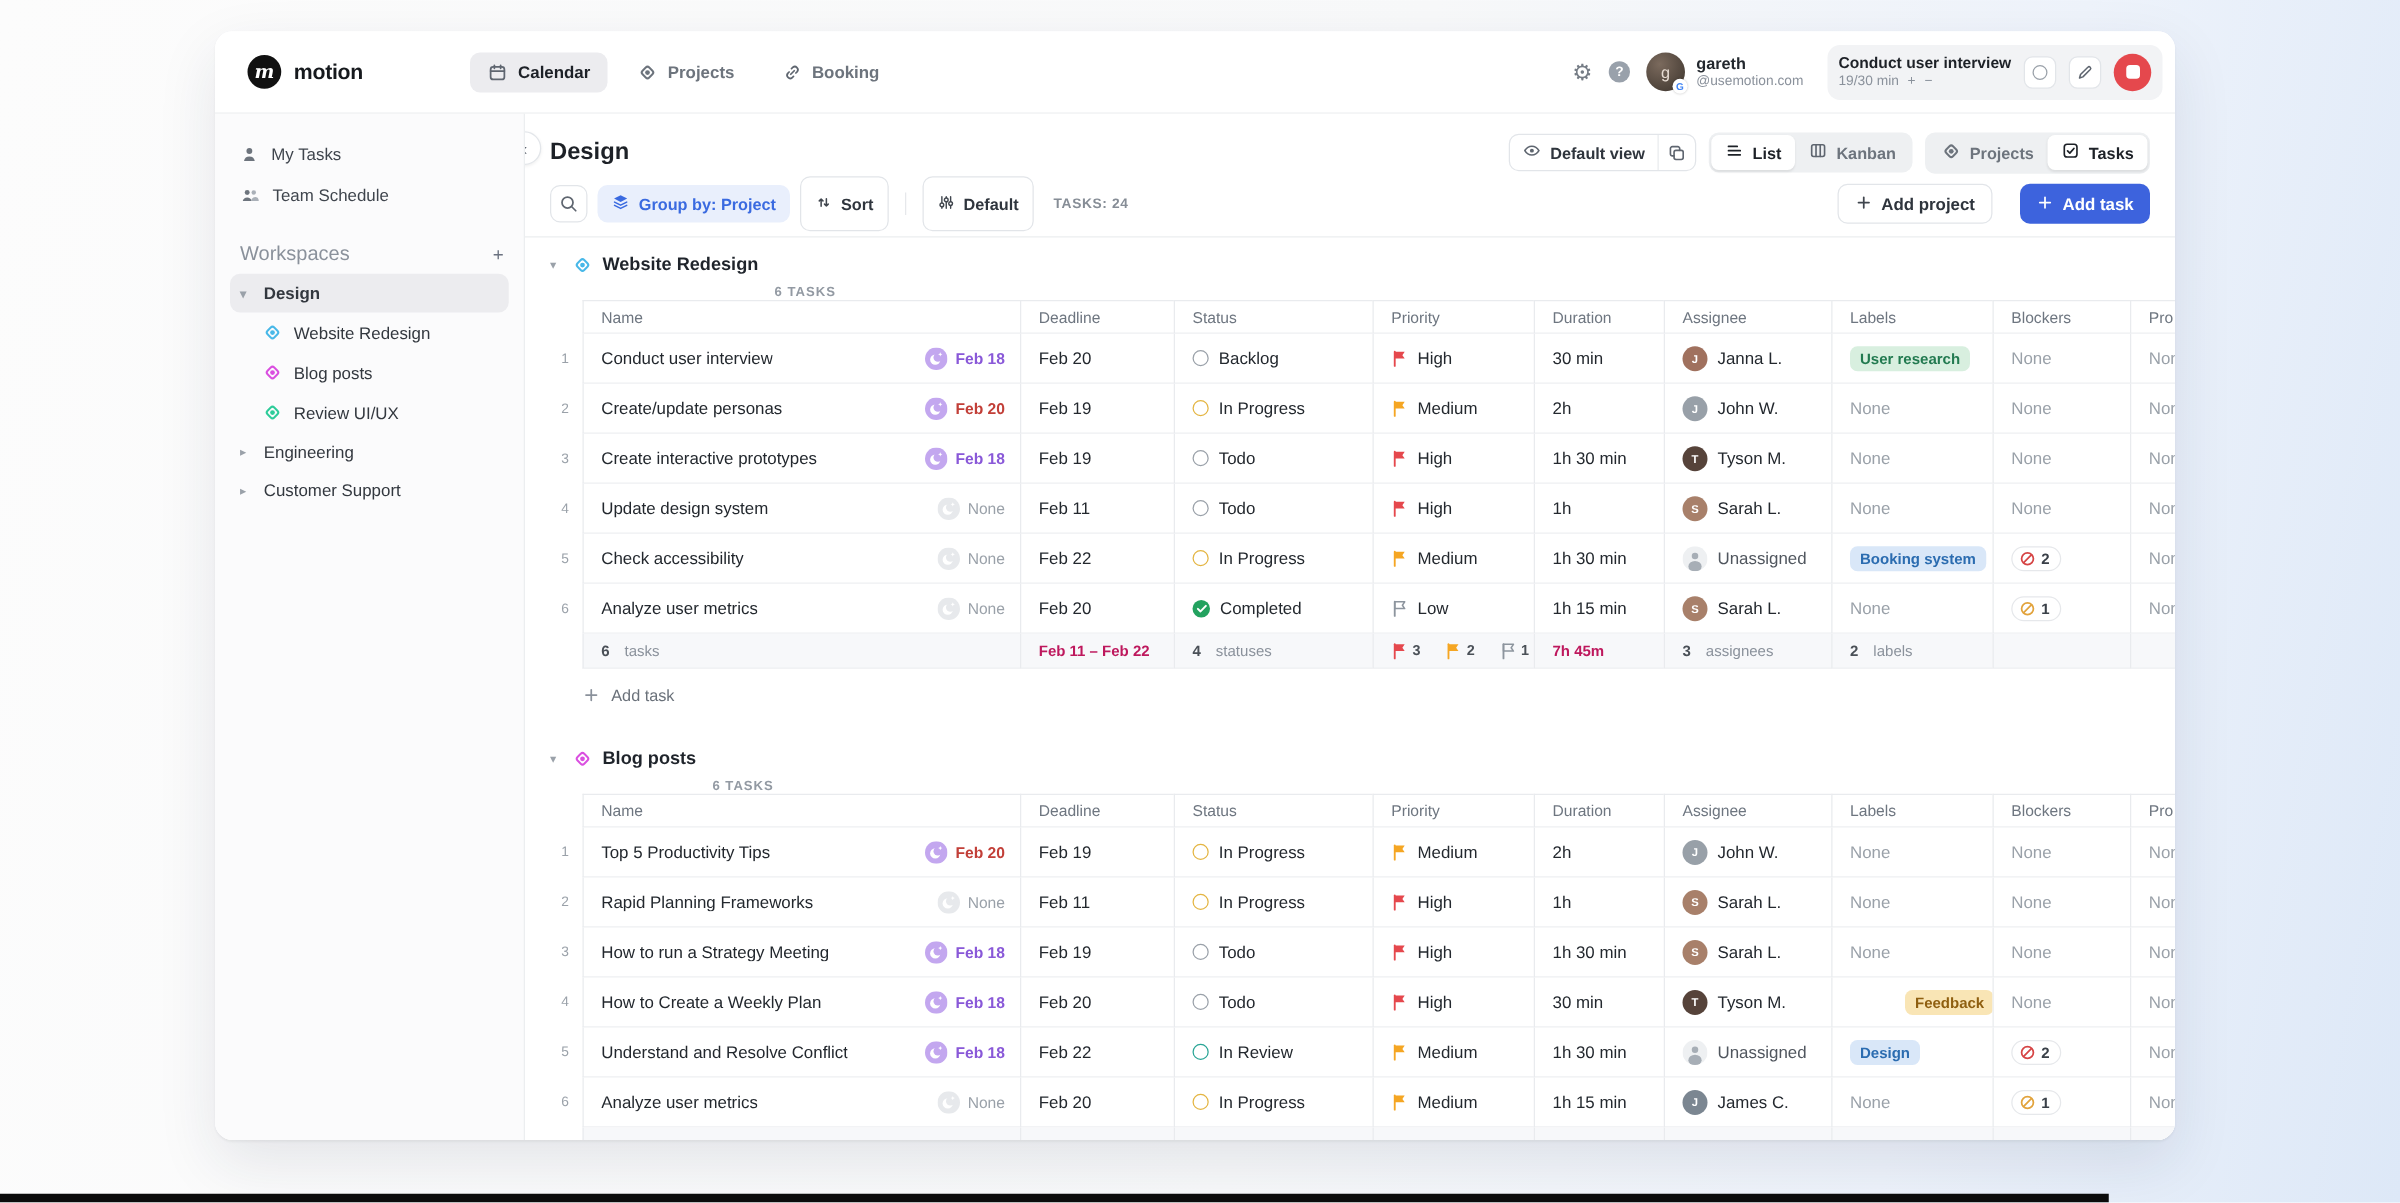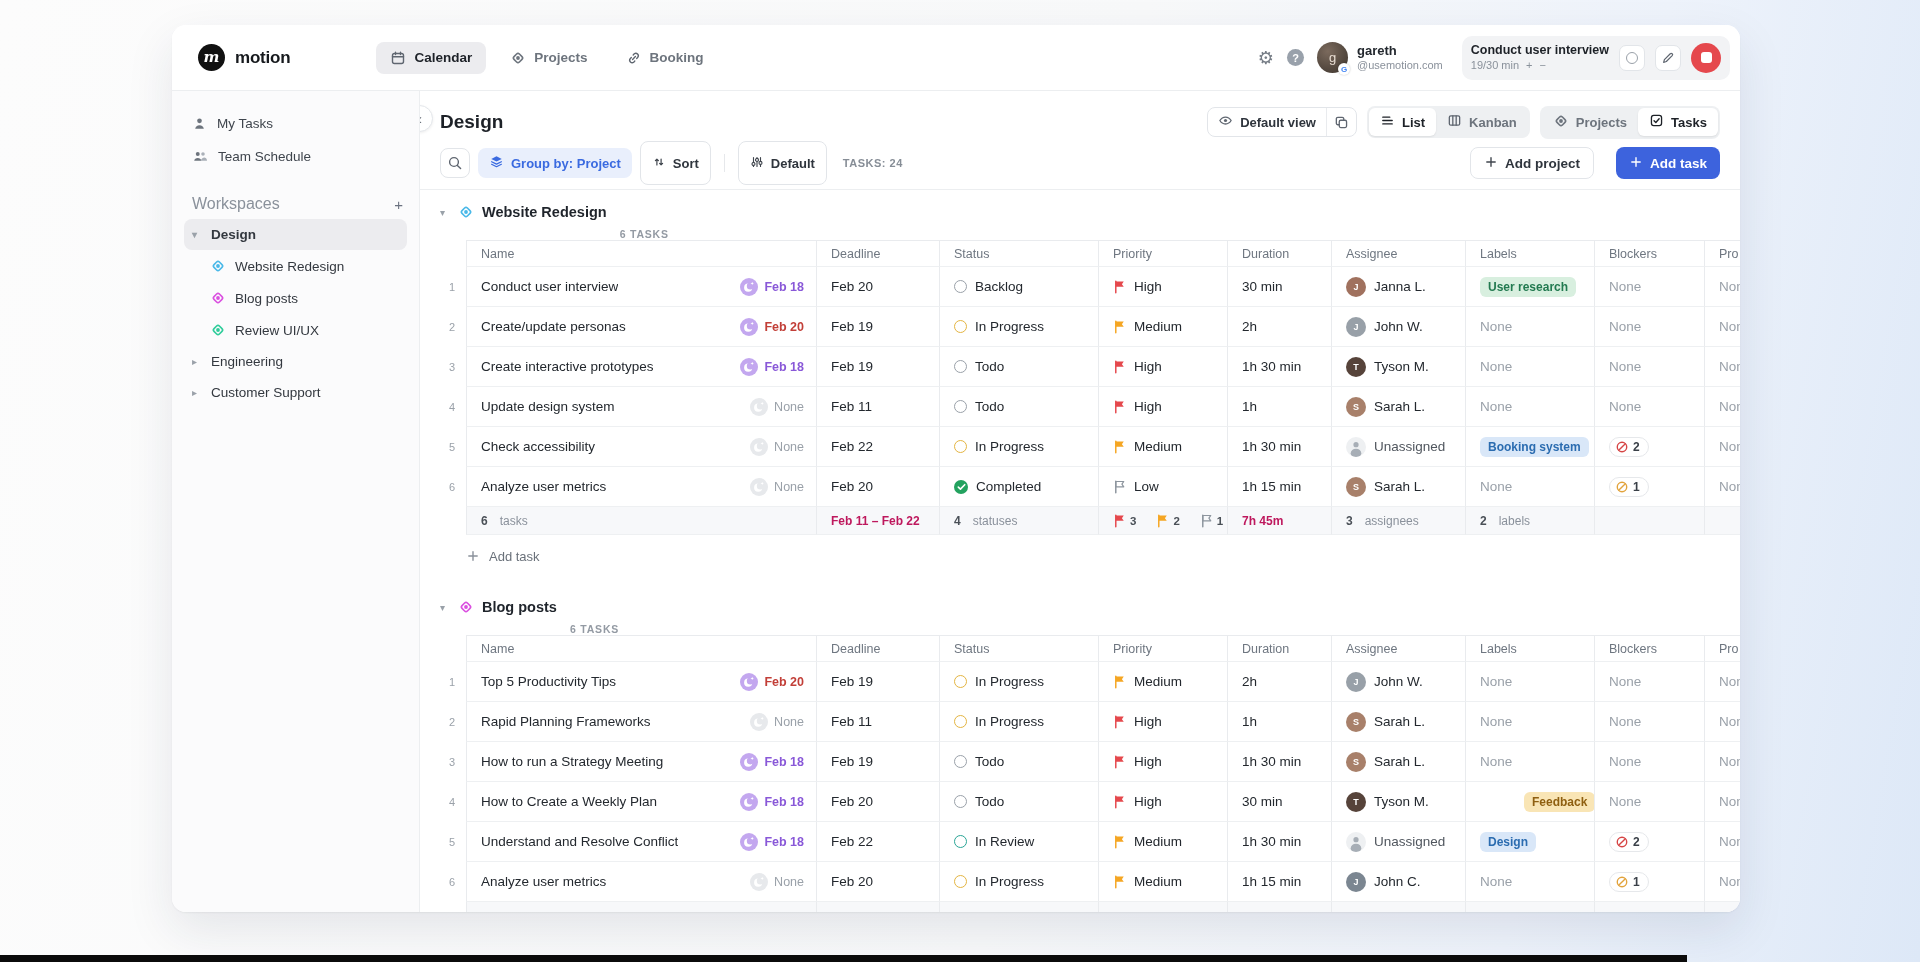--- a/index.html
+++ b/index.html
@@ -1205,21 +1205,21 @@
                     </span>
                     <span>Medium</span>
                   </span>
                 </div>
                 <div class="cell ">
                   <span>1h 15 min</span>
                 </div>
                 <div class="cell ">
                   <span style="display: flex; align-items: center; gap: 8px;">
                     <span class="avatar" style="background: rgb(123, 134, 145);">J</span>
-                    <span>John C.</span>
+                    <span>James C.</span>
                   </span>
                 </div>
                 <div class="cell ">
                   <span class="none-txt">None</span>
                 </div>
                 <div class="cell ">
                   <span class="blocker-pill">
                     <span style="display: flex;">
                       <svg width="14" height="14" viewBox="0 0 16 16" fill="none">
                         <circle cx="8" cy="8" r="5.4" stroke="#e2a33c" stroke-width="1.6"></circle>

